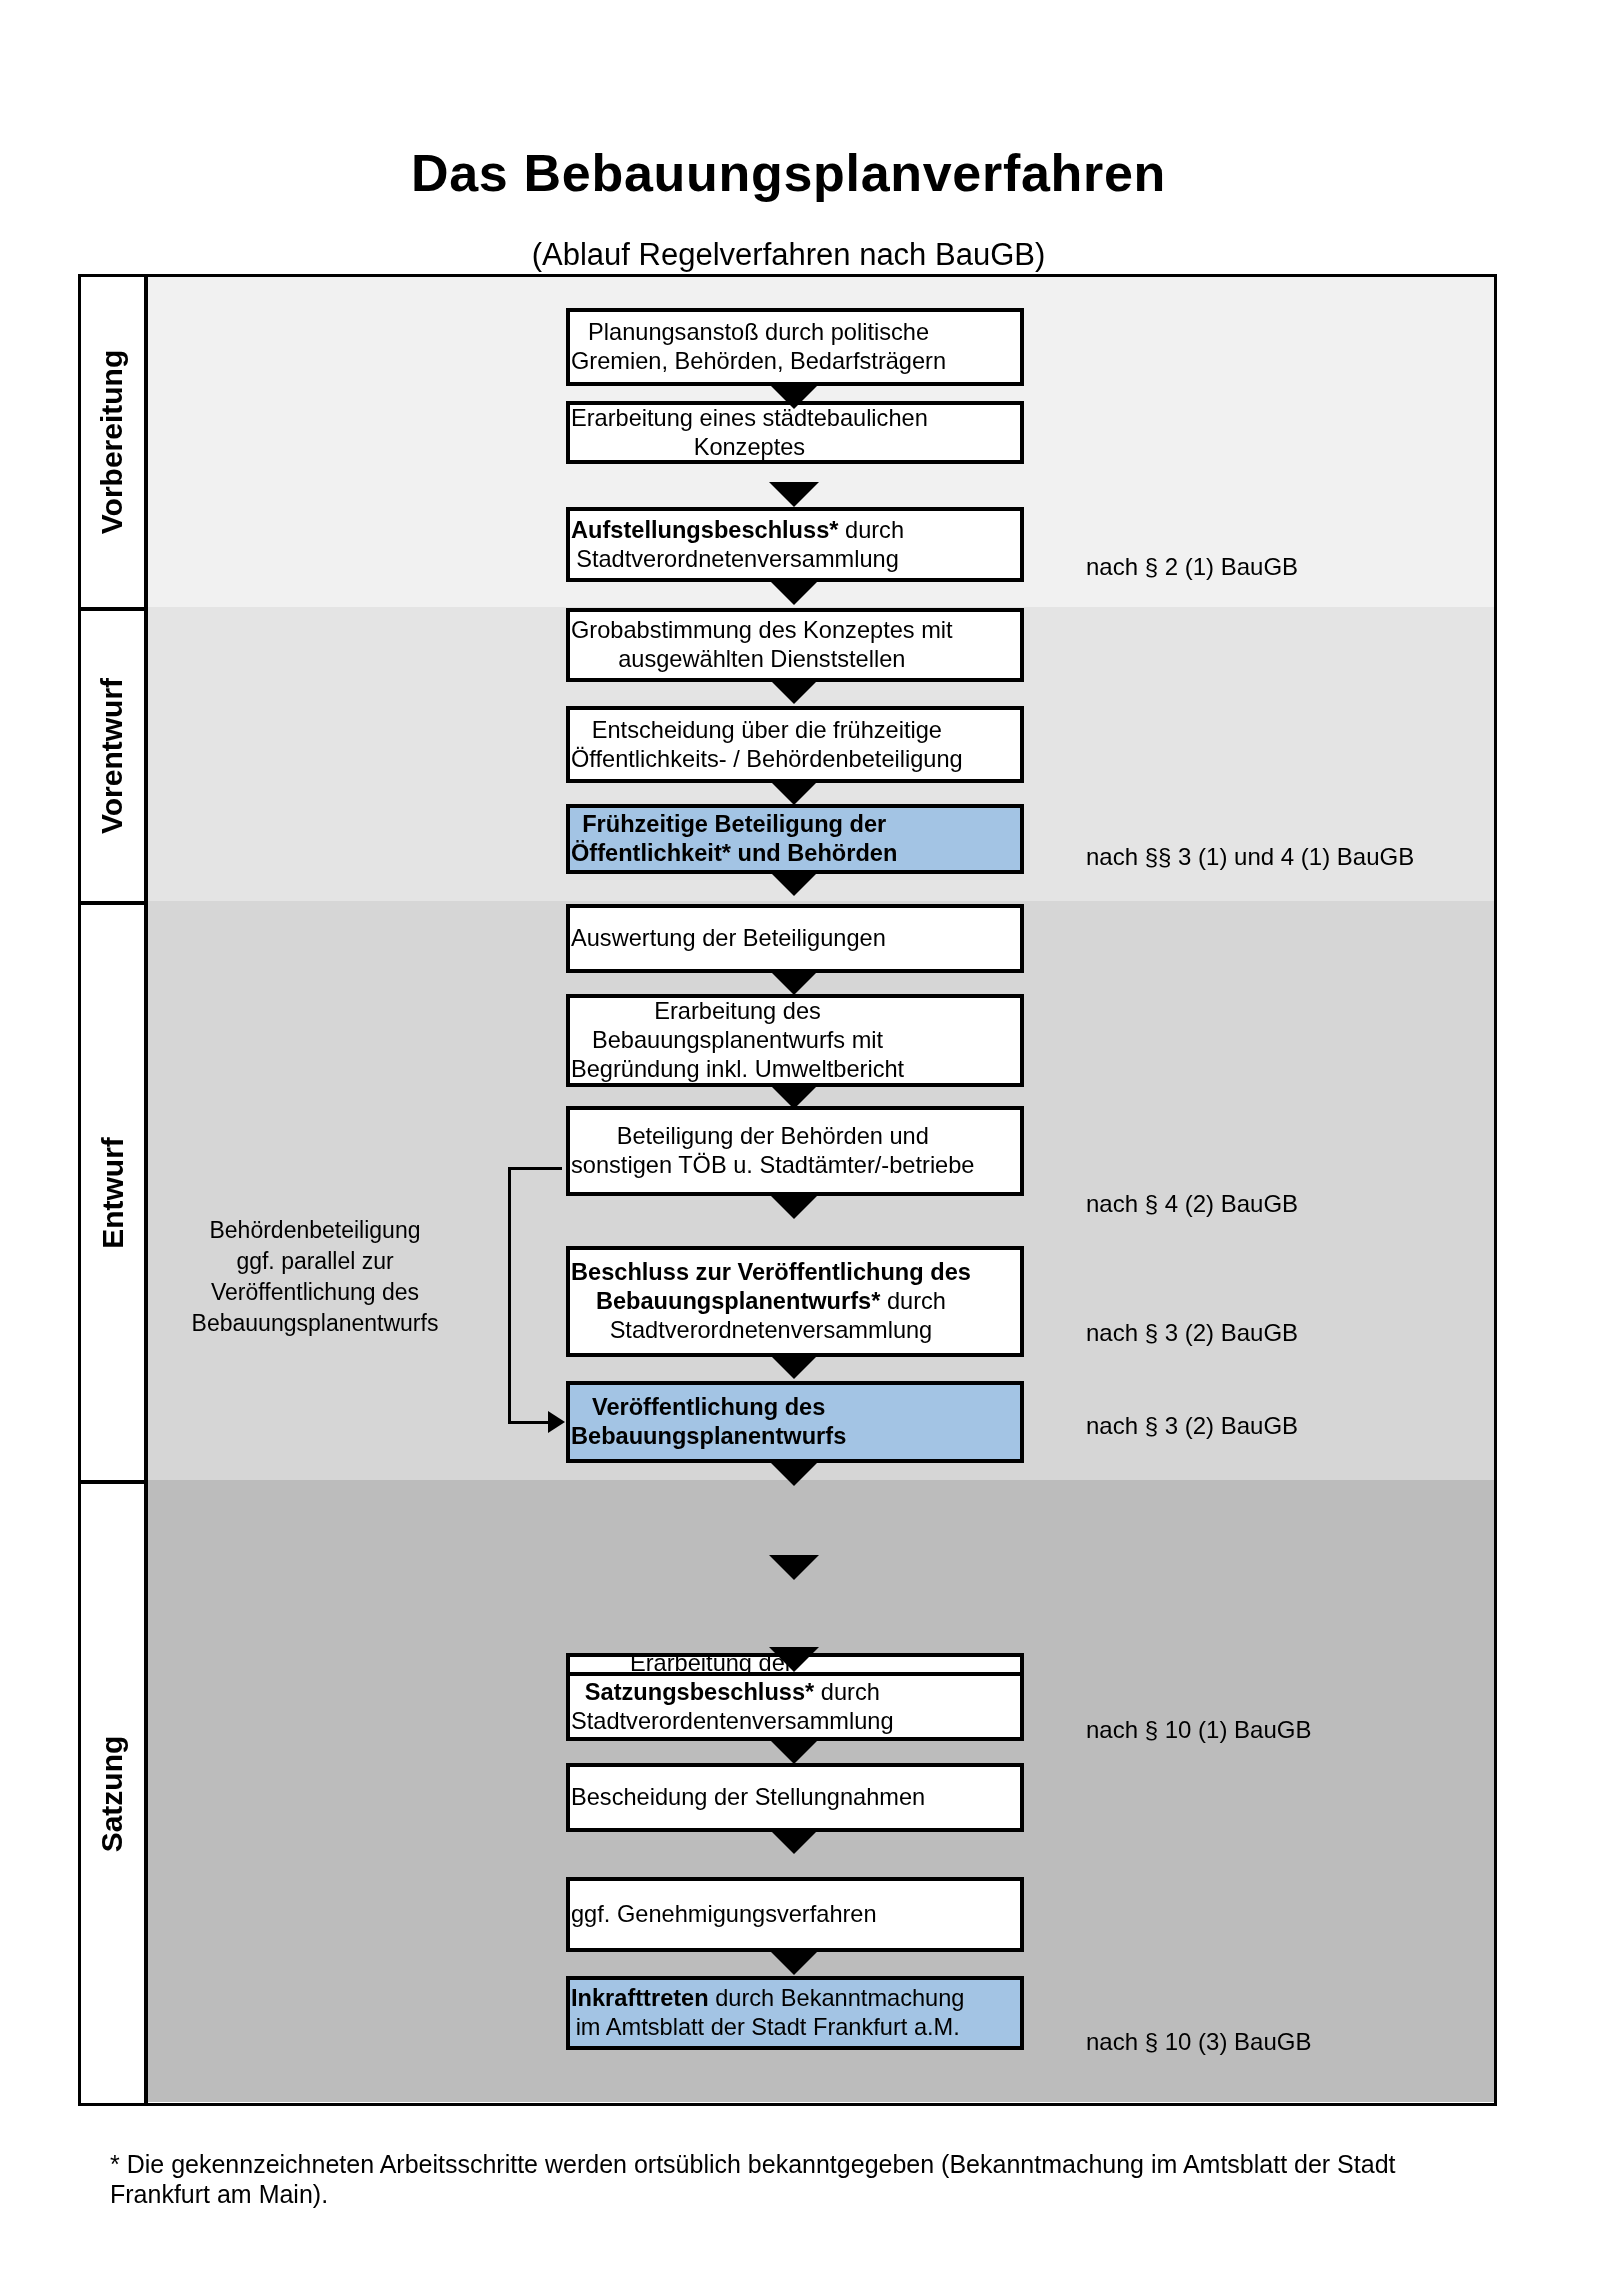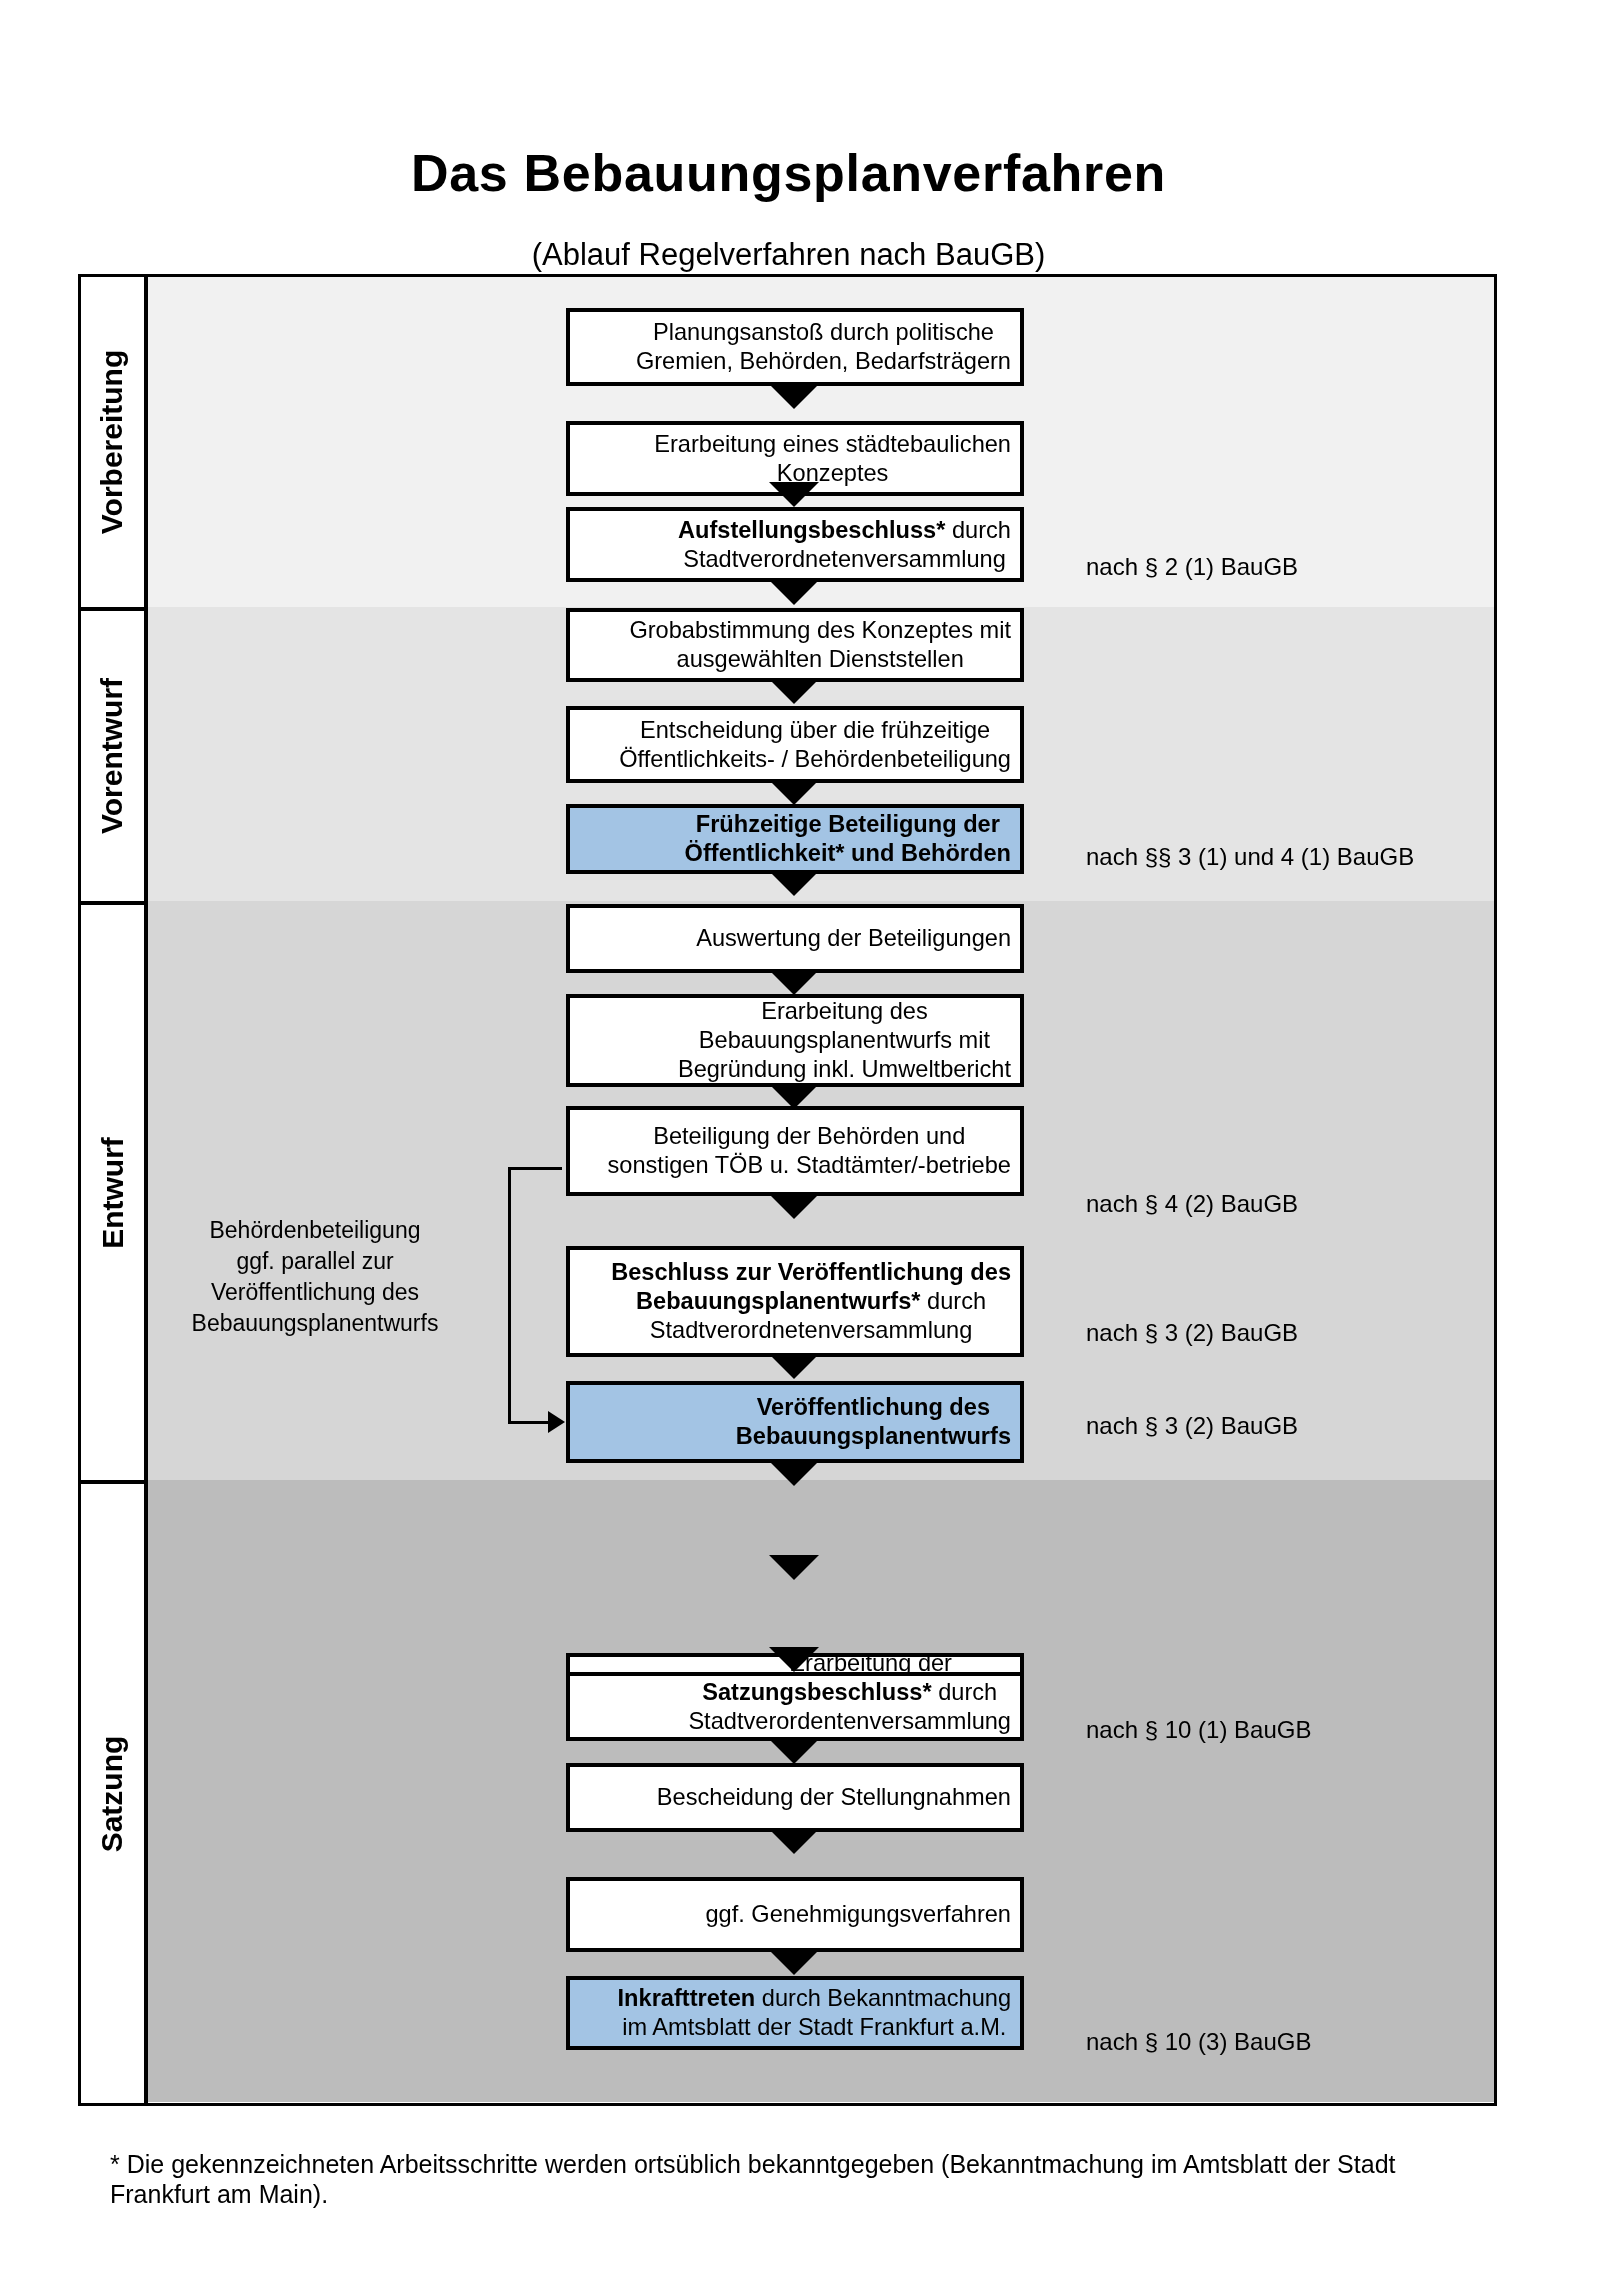--- a/index.html
+++ b/index.html
@@ -40,23 +40,23 @@
     display:flex;align-items:center;justify-content:center;
   }
   .side-cell span{
     transform:rotate(-90deg);white-space:nowrap;
     font-size:30px;font-weight:bold;
   }
   .fbox{
     position:absolute;left:485px;width:458px;
     border:4.6px solid #000;background:#fff;
     box-sizing:border-box;
-    display:flex;align-items:center;justify-content:flex-end;
+    display:flex;align-items:center;justify-content:flex-start;
     text-align:center;font-size:23.6px;line-height:29px;
-    padding:0 9px;
+    padding:0 1px;
   }
   .fbox.hl{background:var(--highlight,#a3c4e4);}
   .arrow-down{
     position:absolute;left:688px;width:0;height:0;
     border-left:25.5px solid transparent;
     border-right:25.5px solid transparent;
     border-top:25px solid #000;
   }
   .hline{position:absolute;height:3.3px;background:#000;}
   .vline{position:absolute;width:3.3px;background:#000;}
@@ -109,21 +109,21 @@
     <div class="side-cell" style="top:628px;height:575px">
         <span>Entwurf</span>
       </div>
     <div class="side-cell" style="top:1207px;height:619px">
         <span>Satzung</span>
       </div>
 
     <div class="fbox" style="top:31px;height:78px">
         <span><span>Planungsanstoß durch politische</span><br><span>Gremien, Behörden, Bedarfsträgern</span></span>
       </div>
-    <div class="fbox" style="top:144px;height:75px">
+    <div class="fbox" style="top:124px;height:63px">
         <span><span>Erarbeitung eines städtebaulichen</span><br><span>Konzeptes</span></span>
       </div>
     <div class="fbox" style="top:230px;height:75px">
         <span><b>Aufstellungsbeschluss*</b><span> durch</span><br><span>Stadtverordnetenversammlung</span></span>
       </div>
     <div class="fbox" style="top:331px;height:74px">
         <span><span>Grobabstimmung des Konzeptes mit</span><br><span>ausgewählten Dienststellen</span></span>
       </div>
     <div class="fbox" style="top:429px;height:77px">
         <span><span>Entscheidung über die frühzeitige</span><br><span>Öffentlichkeits- / Behördenbeteiligung</span></span>

